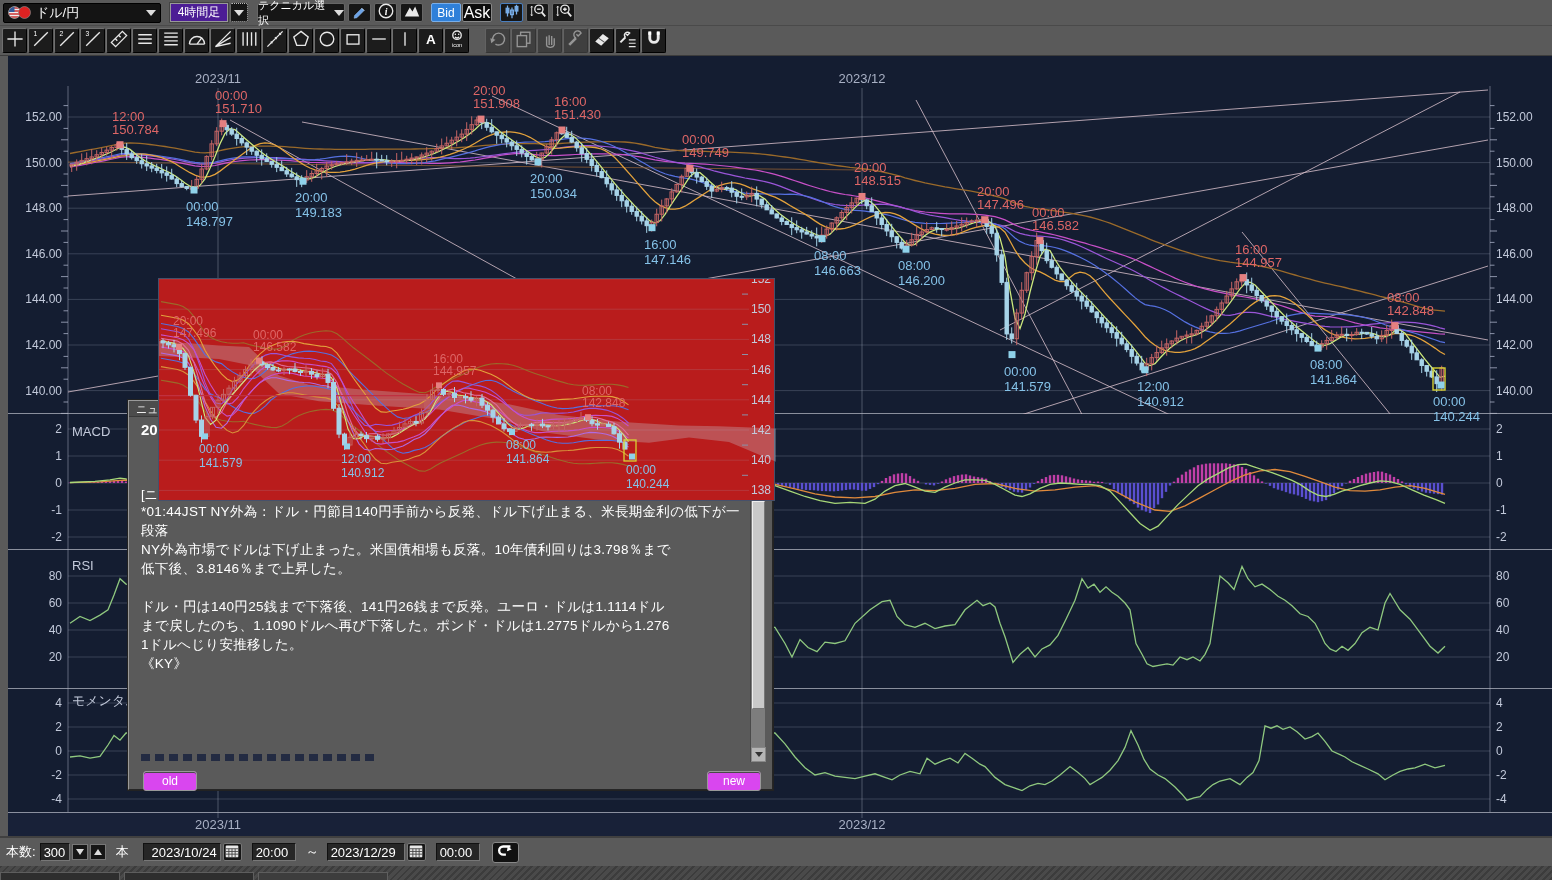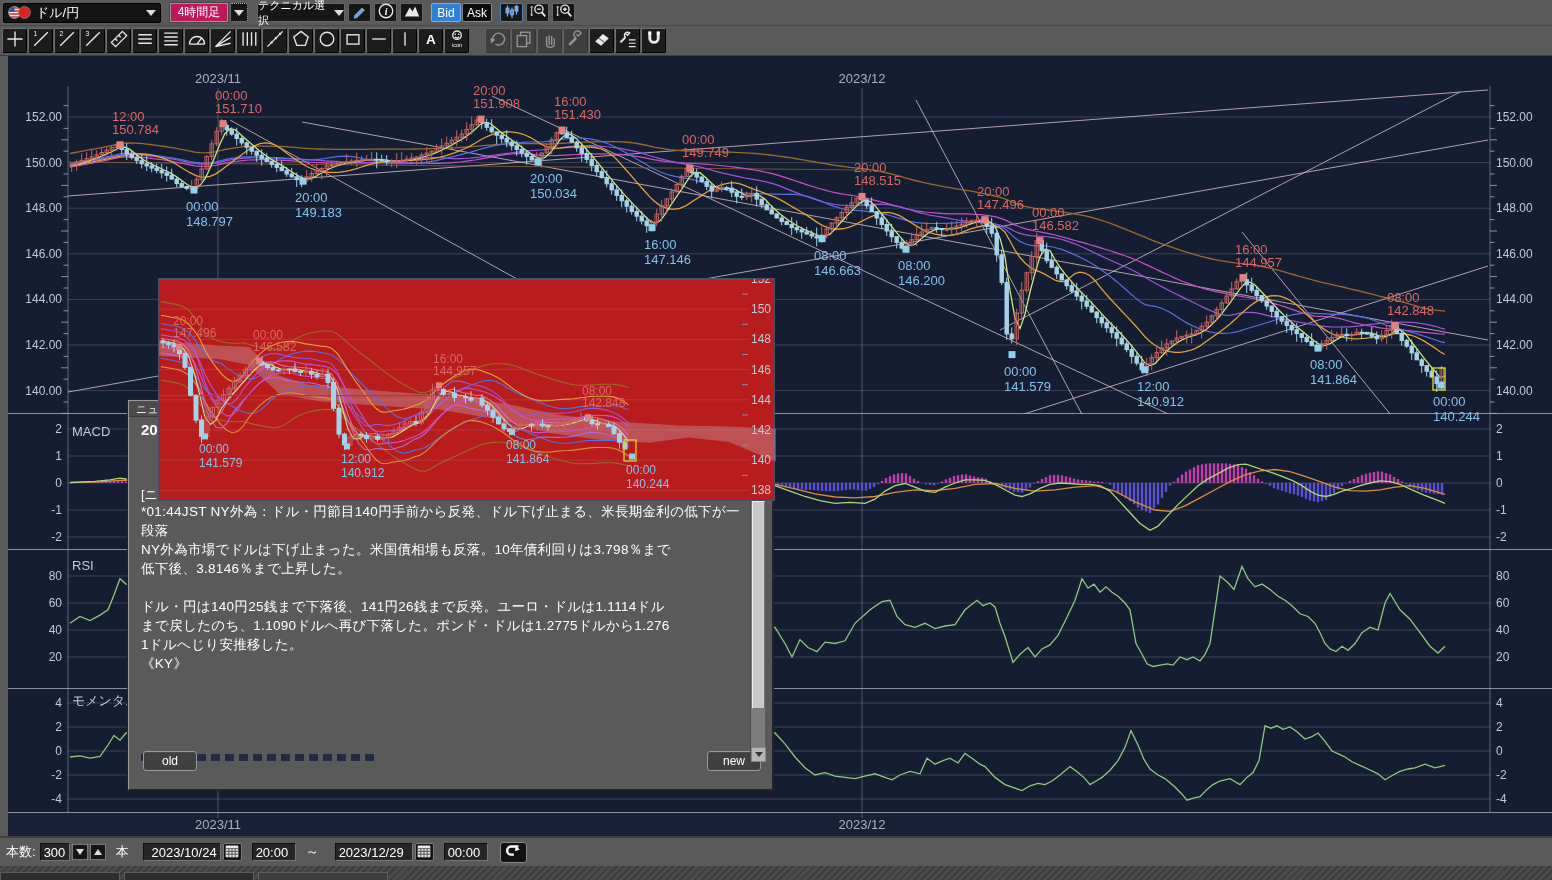--- a/index.html
+++ b/index.html
@@ -8,30 +8,30 @@
   #root *{box-sizing:border-box;}
   
   .tb{position:absolute;left:0;width:1552px;display:flex;align-items:center;background:#5a5a5a;}
   #tb1{top:0;height:26px;padding-left:3px;border-bottom:1px solid #4a4a4a;}
   #tb2{top:26px;height:30px;padding-left:2px;border-bottom:1px solid #3c3c3c;}
   .pairbox{width:158px;height:20px;background:#141414;border:1px solid #000;border-radius:2px;
            display:flex;align-items:center;color:#fff;font-size:13px;padding:0 4px;}
   .pairbox .lbl{margin-left:5px;flex:1;}
   .flag{width:13px;height:13px;border-radius:50%;display:inline-block;}
   .caret{width:0;height:0;border-left:5px solid transparent;border-right:5px solid transparent;border-top:6px solid #ddd;}
-  .tfbox{margin-left:9px;width:58px;height:19px;background:#be185d;border:1px solid #999;outline:1px solid #444;
+  .tfbox{margin-left:9px;width:58px;height:19px;background:#4c1d95;border:1px solid #999;outline:1px solid #444;
          color:#fff;font-size:12px;display:flex;align-items:center;justify-content:center;}
   .sqbtn{height:19px;background:#161616;border:1px solid #666;border-radius:2px;display:flex;align-items:center;justify-content:center;}
   .dotted{border:1px dotted #bbb;width:18px;margin-left:2px;}
   .techbtn{margin-left:9px;width:88px;color:#fff;font-size:11px;gap:4px;}
   .icbtn{width:23px;margin-left:3px;}
   .bid{margin-left:8px;width:30px;height:19px;background:#2f80d9;border:1px solid #79aee8;border-radius:2px;
        color:#fff;font-size:12px;display:flex;align-items:center;justify-content:center;}
   .ask{margin-left:1px;width:30px;height:19px;background:#0c0c0c;border:1px solid #888;border-radius:2px;
-       color:#fff;font-size:12px;display:flex;align-items:center;justify-content:center;}
+       color:#fff;font-size:16px;display:flex;align-items:center;justify-content:center;}
   .bluebrd{border:1px solid #4a7fc0;}
   
   .tool{width:25px;height:25px;margin-right:1px;background:#1c1c1c;border:1px solid #000;
         border-top-color:#6f6f6f;border-left-color:#6f6f6f;border-radius:2px;
         display:flex;align-items:center;justify-content:center;}
   .tool.dis{opacity:.42;}
   .gap1{margin-left:15px;}
   
   #chart-wrap{position:absolute;left:8px;top:56px;width:1544px;height:780px;background:#141d31;}
   #chart-sep{position:absolute;left:0;top:836px;width:1552px;height:2px;background:#404040;}
@@ -40,21 +40,21 @@
          border:1px solid #9a9a9a;border-right-color:#262626;border-bottom-color:#262626;
          box-shadow:0 0 0 1px #222;z-index:10;color:#fff;}
   #popup .ttl{height:16px;background:#4c4c4c;font-size:11px;line-height:16px;padding-left:7px;color:#eee;
               border-bottom:1px solid #3a3a3a;white-space:nowrap;overflow:hidden;}
   #popup .hd{position:absolute;left:12px;top:20px;font-size:15px;font-weight:bold;}
   #popup .lead{position:absolute;left:12px;top:85px;font-size:13px;}
   #news-body{position:absolute;left:12px;top:101px;width:595px;font-size:13.5px;line-height:19px;letter-spacing:.3px;}
   .nline{white-space:pre;height:19px;overflow:visible;}
   .cutoff{position:absolute;left:12px;top:353px;width:235px;height:7px;
           background:repeating-linear-gradient(90deg,#232b42 0 9px,transparent 9px 14px);}
-  .pbtn{position:absolute;top:350px;width:54px;height:20px;background:#404040;color:#fff;font-size:12px;
+  .pbtn{position:absolute;top:370px;width:54px;height:20px;background:#d946ef;color:#fff;font-size:12px;
         border:1px solid #999;border-radius:3px;display:flex;align-items:center;justify-content:center;
         box-shadow:inset 0 1px 0 #4a4a4a;}
   #oldbtn{left:14px;} #newbtn{left:578px;}
   #pscroll{position:absolute;left:621px;top:18px;width:15px;height:343px;background:#7d7d7d;border-left:1px solid #4a4a4a;}
   #pthumb{position:absolute;left:1px;top:82px;width:13px;height:208px;background:#c9c9c9;
           border:1px solid #eee;border-right-color:#777;border-bottom-color:#777;}
   #pdown{position:absolute;left:0;bottom:0;width:15px;height:15px;background:#b5b5b5;border:1px solid #888;
          display:flex;align-items:center;justify-content:center;}
   #pdown .caret{border-top-color:#333;border-left-width:4px;border-right-width:4px;border-top-width:5px;}
   
@@ -1681,21 +1681,21 @@
     <span style="margin-left:10px">本</span>
     <input class="din" style="width: 78px; margin-left: 14px; text-align: right;" value="2023/10/24">
     <div class="calbtn">
         <span><svg width="18" height="18" viewBox="0 0 20 20">
             <rect x="3" y="4" width="14" height="13" fill="#e8e8e8" rx="1"></rect>
             <path d="M3 7.5 H17 M6.5 7.5 V17 M10 7.5 V17 M13.5 7.5 V17 M3 10.5 H17 M3 13.5 H17" stroke="#444" stroke-width="1"></path>
           </svg></span>
       </div>
     <input class="din" style="width: 44px; margin-left: 10px;" value="20:00">
     <span style="margin-left:10px">～</span>
-    <input class="din" style="width: 78px; margin-left: 16px;" value="2023/12/29">
+    <input class="din" style="width: 78px; margin-left: 8px;" value="2023/12/29">
     <div class="calbtn">
         <span><svg width="18" height="18" viewBox="0 0 20 20">
             <rect x="3" y="4" width="14" height="13" fill="#e8e8e8" rx="1"></rect>
             <path d="M3 7.5 H17 M6.5 7.5 V17 M10 7.5 V17 M13.5 7.5 V17 M3 10.5 H17 M3 13.5 H17" stroke="#444" stroke-width="1"></path>
           </svg></span>
       </div>
     <input class="din" style="width: 44px; margin-left: 10px;" value="00:00">
     <div id="retbtn">
         <span><svg width="18" height="18" viewBox="0 0 20 20">
             <path d="M16 5 H8 a4.5 4.5 0 0 0 0 9 h3" stroke="#fff" stroke-width="2.6" fill="none"></path>

